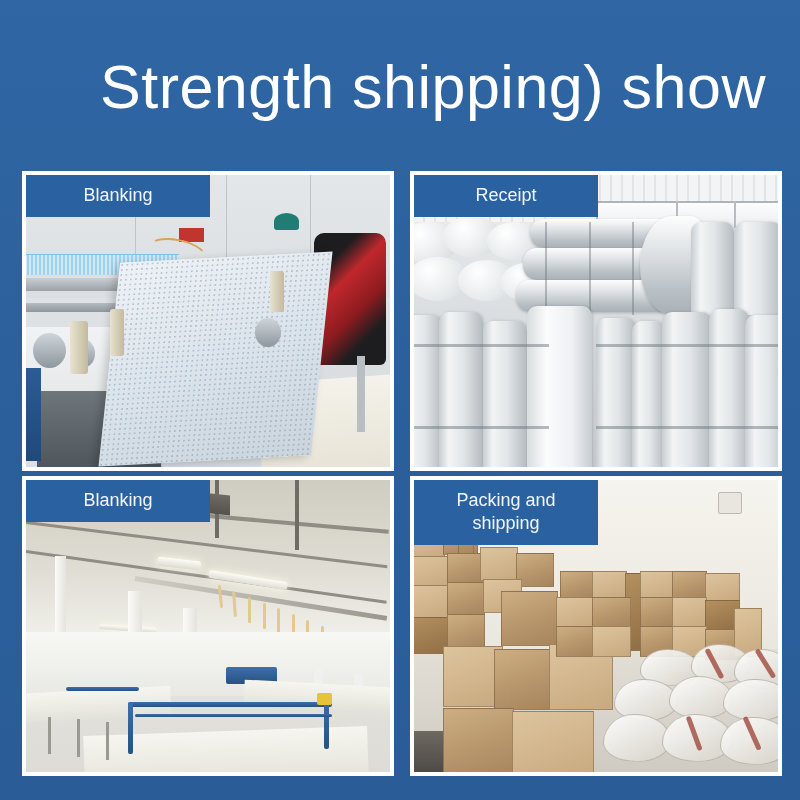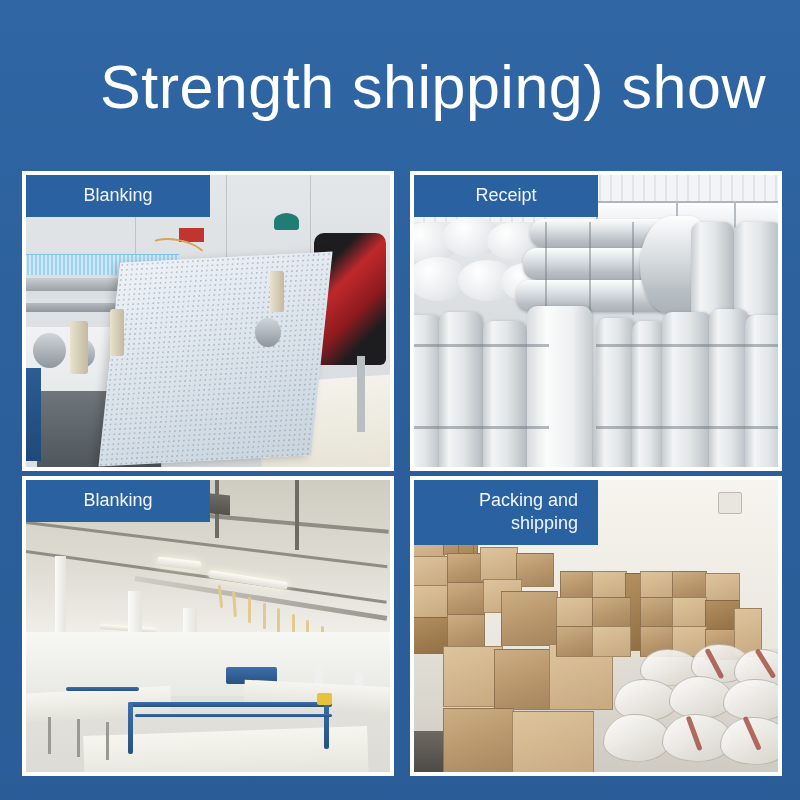--- a/index.html
+++ b/index.html
@@ -29,21 +29,21 @@
   .card.c3{left:388px;top:305px;}
 
   .photo{position:relative;width:100%;height:100%;overflow:hidden;background:#cfd4d8;}
 
   .badge{
     position:absolute;left:0;top:0;z-index:9;
     background:#2a61a0;color:#f2f6fb;
     font-size:18px;line-height:23px;
     padding:9px 20px 10px 20px;
     box-sizing:border-box;width:164px;
-    text-align:right;
+    text-align:center;
   }
   .badge.wide{width:184px;}
   .badge.center{text-align:center;padding-left:10px;padding-right:10px;}
 
   
   .p1{background:linear-gradient(180deg,#e9ecee 0%,#dfe3e6 40%,#d5d9dc 100%);}
   .p1 .wallpanel{position:absolute;left:0;top:0;width:100%;height:42%;
     background:linear-gradient(180deg,#e4e7e9,#dcdfe2);}
   .p1 .wallseam{position:absolute;top:0;width:1px;height:42%;background:rgba(150,158,165,.45);}
   .p1 .bluesheet{position:absolute;left:-2%;top:27%;width:44%;height:7%;

